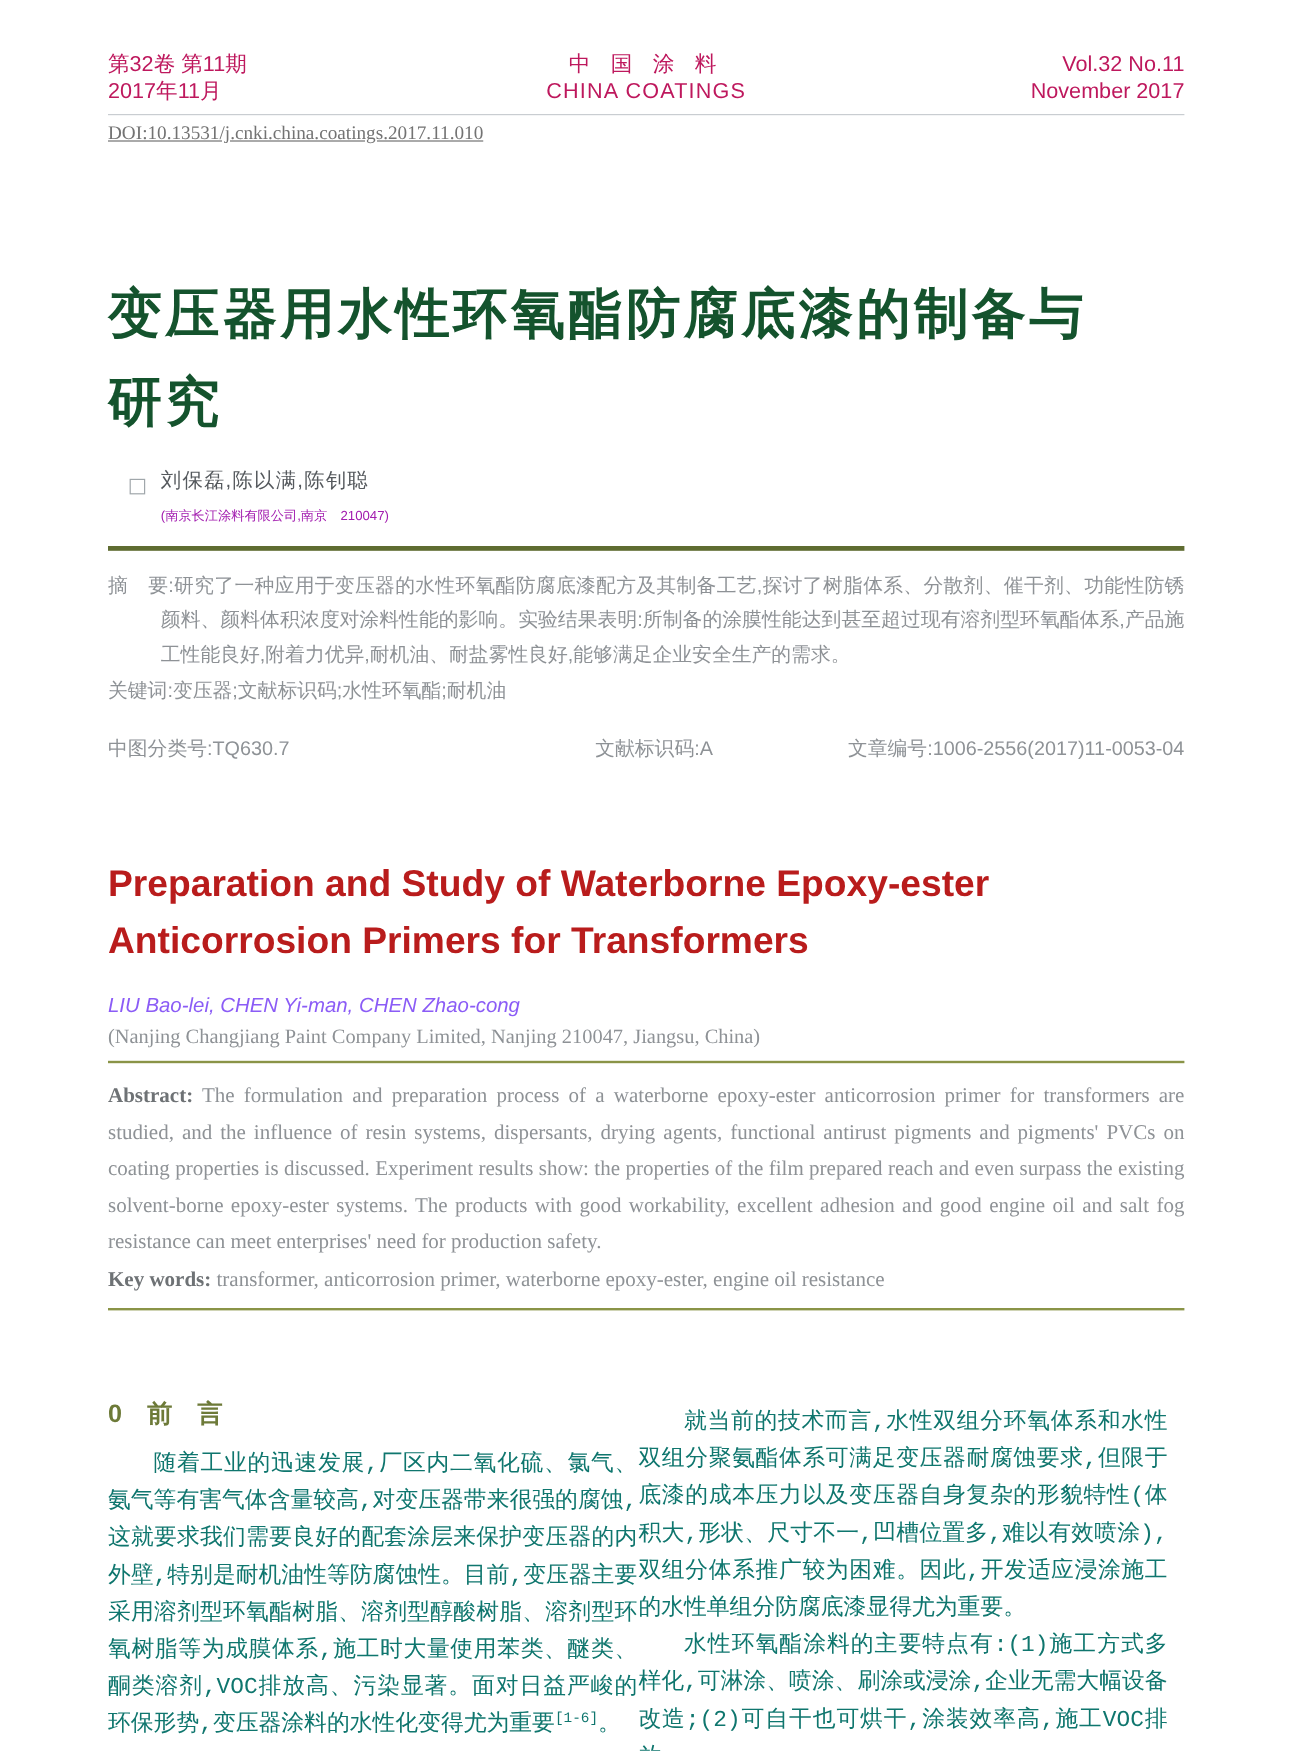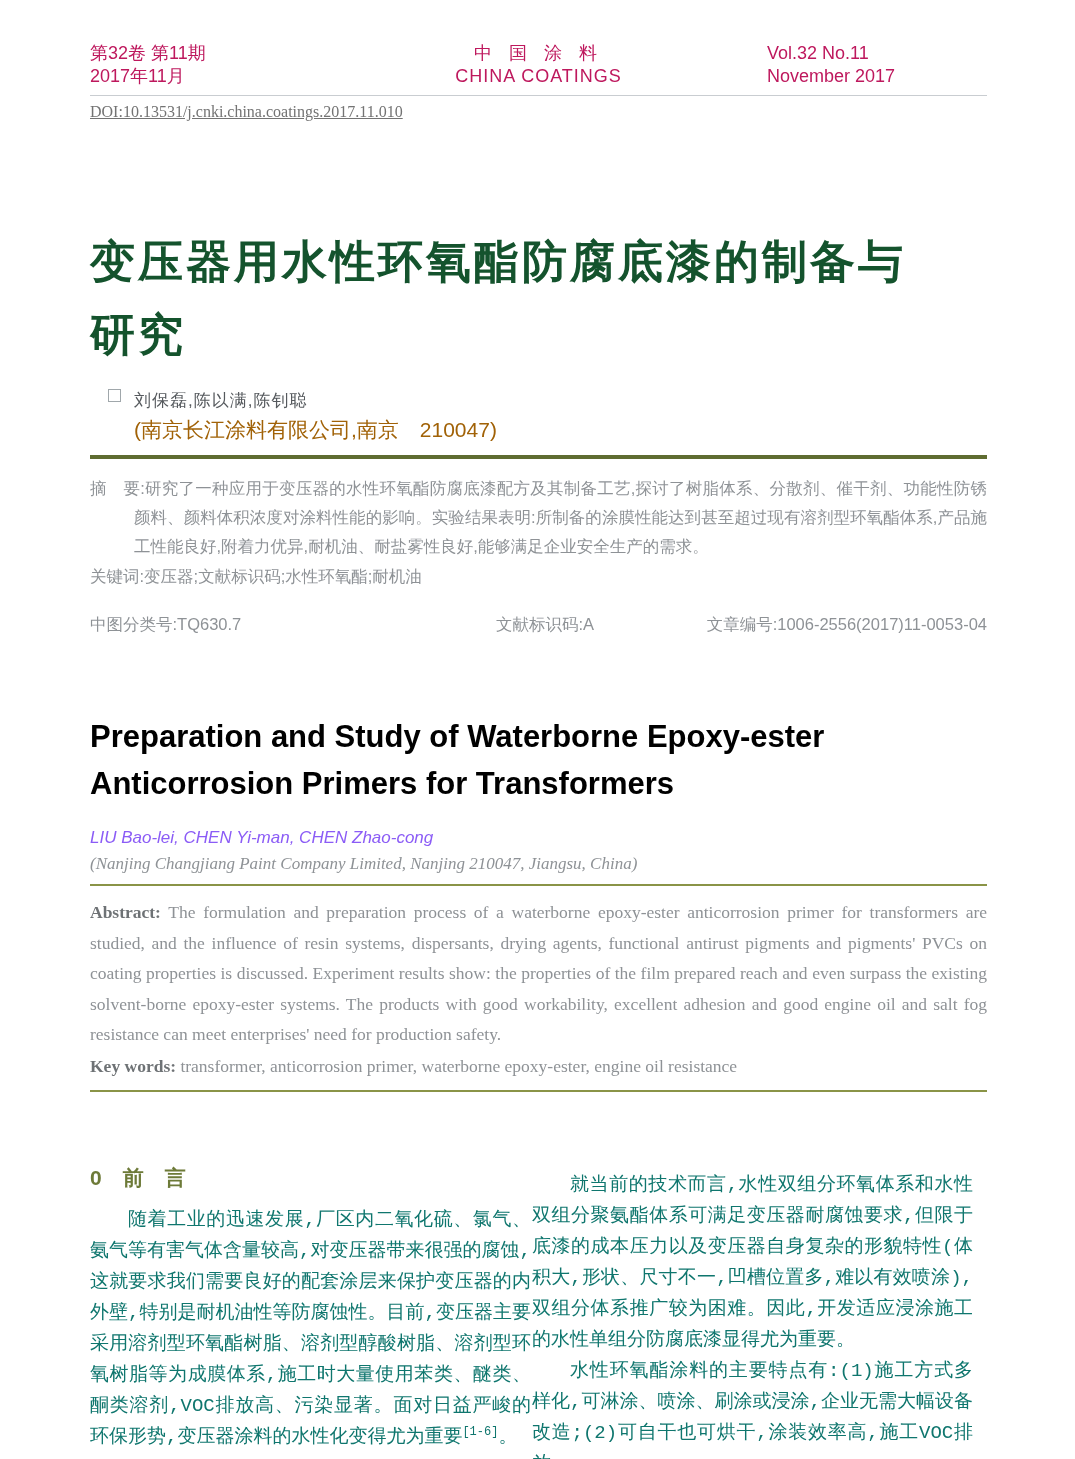--- a/index.html
+++ b/index.html
@@ -6,44 +6,44 @@
   html,body { background:#ffffff; }
   body { width:1075px; height:1459px; position:relative; font-family:"Liberation Sans", sans-serif; }
   .page { position:absolute; inset:0; padding:42px 88px 0 90px; overflow:hidden; }
 
   
   .masthead { display:flex; justify-content:space-between; color:#be185d; font-size:18px; line-height:23px;
               border-bottom:1px solid #c9cdd1; padding-bottom:7px; }
   .mast-left { width:220px; }
   .mast-center { text-align:center; letter-spacing:1px; }
   .mast-center .cjk { letter-spacing:6px; }
-  .mast-right { width:220px; text-align:left; }
+  .mast-right { width:220px; text-align:right; }
   .doi { margin-top:7px; font-family:"Liberation Serif", serif; font-size:16px; color:#737373;text-decoration:underline; }
 
   
   .cn-title { margin-top:104px; color:#14532d; font-weight:bold; font-size:45px; line-height:73px; letter-spacing:3px; }
-  .authors-row { margin-top:18px; display:flex; align-items:flex-start; }
+  .authors-row { margin-top:18px; display:flex; align-items:flex-end; }
   .author-square { width:13px; height:13px; border:1px solid #a0a7ab; margin-left:18px; flex:0 0 auto; }
   .authors-cn { margin-left:13px; font-size:17px; color:#55595d; letter-spacing:1px; }
-  .affiliation-cn { margin-top:5px; padding-left:44px; font-size:21px; color:#a16207; line-height:26px; }
+  .affiliation-cn { margin-top:5px; padding-left:44px; font-size:11px; color:#a21caf; line-height:26px; }
   .rule-thick { margin-top:12px; height:4px; background:#5f6c31; }
 
   
   .abstract-cn { margin-top:15px; color:#8e9296; font-size:16.5px; line-height:29px; }
   .abstract-cn .hang { padding-left:44px; text-indent:-44px; text-align:justify; }
   .keywords-cn { margin-top:1px; }
   .class-row { margin-top:19px; display:flex;gap:16px; }
   .class-row .c1 { width:390px; }
   .class-row .c2 { flex:1; }
   .class-row .c3 { text-align:right; }
 
   
-  .en-title { margin-top:74px; width:810px; color:#000000; font-weight:bold; font-size:31px; line-height:47px; }
+  .en-title { margin-top:74px; width:810px; color:#b91c1c; font-weight:bold; font-size:31px; line-height:47px; }
   .en-authors { margin-top:21px; font-size:17px; color:#8b5cf6;font-style:italic; }
-  .en-affiliation { margin-top:6px; font-family:"Liberation Serif", serif; font-style:italic; font-size:17px; color:#8e9296; }
+  .en-affiliation { margin-top:6px; font-family:"Liberation Serif", serif; font-size:17px; color:#8e9296; }
   .rule-thin { margin-top:10px; height:2px; background:#8a9447; }
   .en-abstract { margin-top:11px; font-family:"Liberation Serif", serif; font-size:17.5px; line-height:30.5px;
                  color:#8e9296; text-align:justify; }
   .en-abstract b, .en-keywords b { color:#6e7275; }
   .en-keywords { font-family:"Liberation Serif", serif; font-size:17.5px; line-height:30px; color:#8e9296; margin-top:1px; }
   .rule-thin2 { margin-top:9px; height:2px; background:#8a9447; }
 
   
   .columns { margin-top:72px; display:flex; gap:1px; }
   .col { width:441px; }

